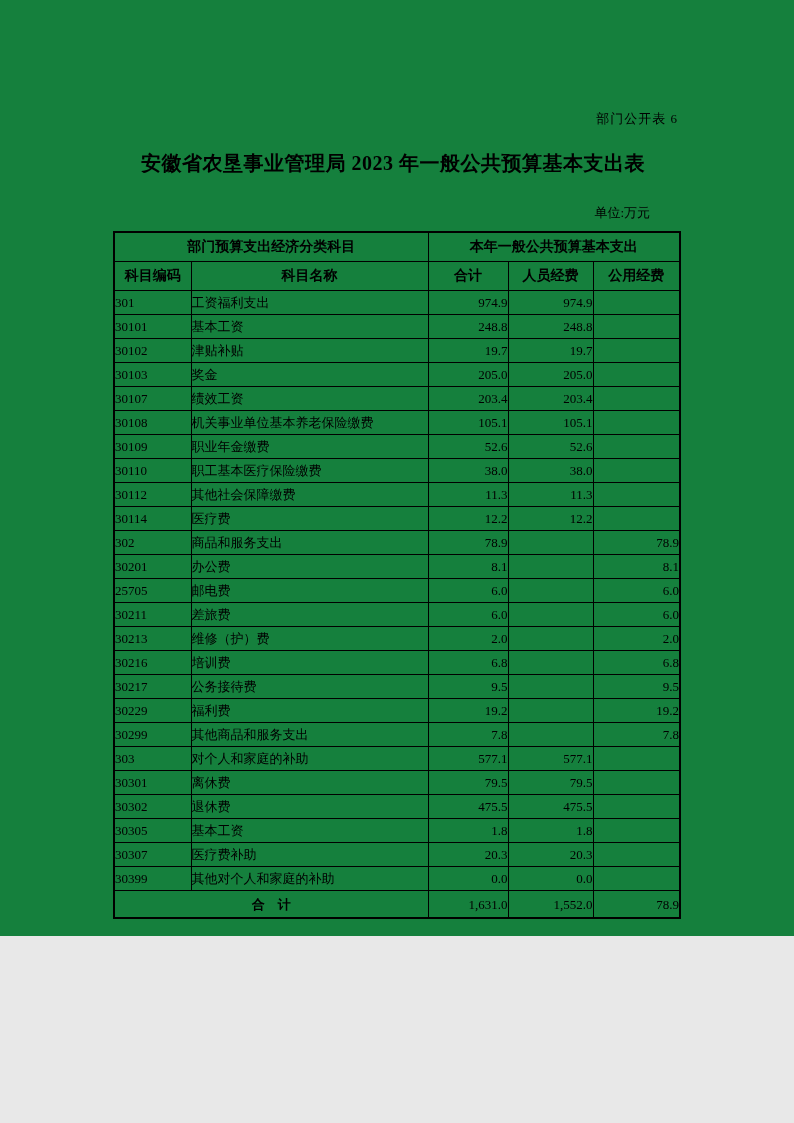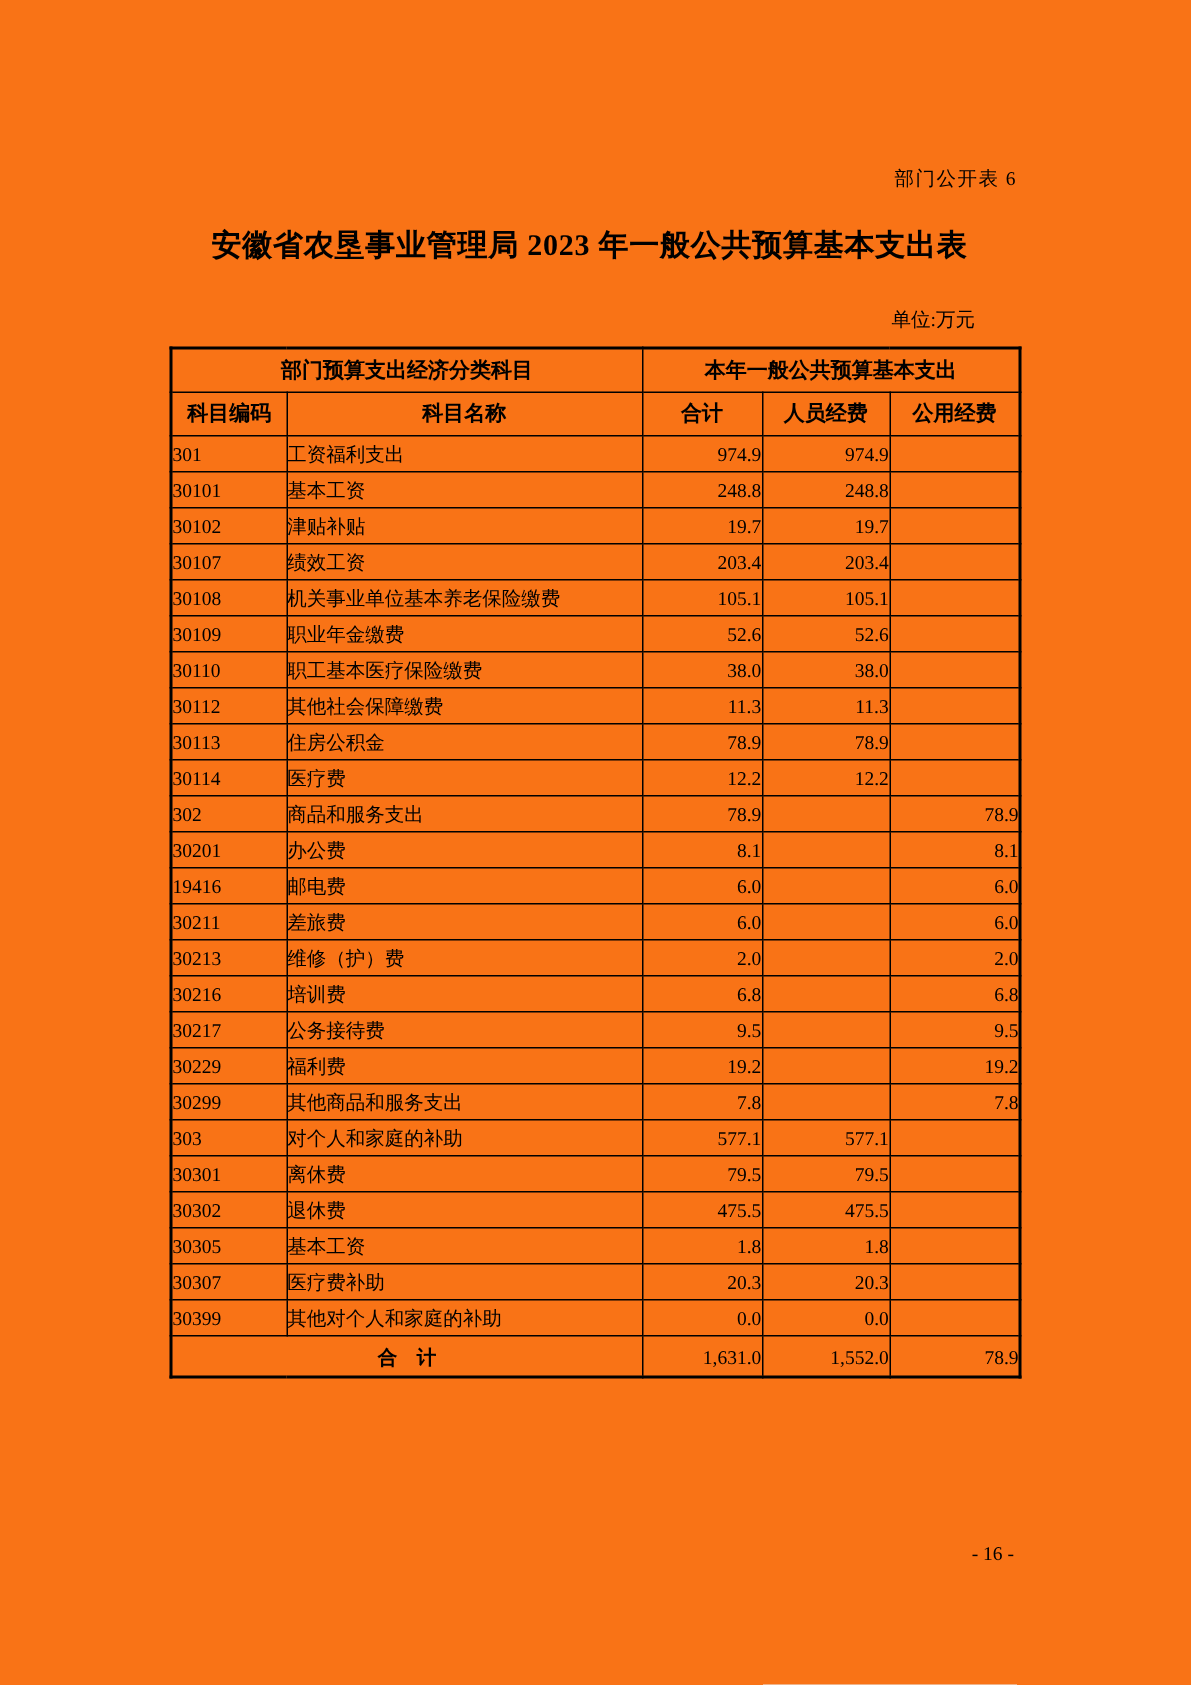--- a/index.html
+++ b/index.html
@@ -1,20 +1,20 @@
 <!DOCTYPE html>
 <html><head>
 <meta charset="utf-8">
 <style>
   html,body{margin:0;padding:0;background:#e8e8e8;}
   .page{
     position:relative;
-    width:794px;height:1123px;
+    width:794px;height:936px;
     margin:0 auto;
-    background:#f97316;
+    background:#15803d;
     font-family:"Liberation Serif","DejaVu Serif",serif;
     color:#000;
     overflow:hidden;
   }
   .doc-label{
     position:absolute;top:110px;right:116px;
     font-size:13px;letter-spacing:1px;
   }
   .doc-title{
     position:absolute;top:150px;left:0;right:8px;
@@ -119,20 +119,27 @@
             <td class="num-cell"></td>
           </tr>
           <tr>
             <td class="code-cell">30102</td>
             <td class="name-cell name-l2">津贴补贴</td>
             <td class="num-cell">19.7</td>
             <td class="num-cell">19.7</td>
             <td class="num-cell"></td>
           </tr>
           <tr>
+            <td class="code-cell">30103</td>
+            <td class="name-cell name-l2">奖金</td>
+            <td class="num-cell">205.0</td>
+            <td class="num-cell">205.0</td>
+            <td class="num-cell"></td>
+          </tr>
+          <tr>
             <td class="code-cell">30107</td>
             <td class="name-cell name-l2">绩效工资</td>
             <td class="num-cell">203.4</td>
             <td class="num-cell">203.4</td>
             <td class="num-cell"></td>
           </tr>
           <tr>
             <td class="code-cell">30108</td>
             <td class="name-cell name-l2">机关事业单位基本养老保险缴费</td>
             <td class="num-cell">105.1</td>
@@ -154,27 +161,20 @@
             <td class="num-cell"></td>
           </tr>
           <tr>
             <td class="code-cell">30112</td>
             <td class="name-cell name-l2">其他社会保障缴费</td>
             <td class="num-cell">11.3</td>
             <td class="num-cell">11.3</td>
             <td class="num-cell"></td>
           </tr>
           <tr>
-            <td class="code-cell">30113</td>
-            <td class="name-cell name-l2">住房公积金</td>
-            <td class="num-cell">78.9</td>
-            <td class="num-cell">78.9</td>
-            <td class="num-cell"></td>
-          </tr>
-          <tr>
             <td class="code-cell">30114</td>
             <td class="name-cell name-l2">医疗费</td>
             <td class="num-cell">12.2</td>
             <td class="num-cell">12.2</td>
             <td class="num-cell"></td>
           </tr>
           <tr>
             <td class="code-cell">302</td>
             <td class="name-cell name-l1">商品和服务支出</td>
             <td class="num-cell">78.9</td>
@@ -182,21 +182,21 @@
             <td class="num-cell">78.9</td>
           </tr>
           <tr>
             <td class="code-cell">30201</td>
             <td class="name-cell name-l2">办公费</td>
             <td class="num-cell">8.1</td>
             <td class="num-cell"></td>
             <td class="num-cell">8.1</td>
           </tr>
           <tr>
-            <td class="code-cell">19416</td>
+            <td class="code-cell">25705</td>
             <td class="name-cell name-l2">邮电费</td>
             <td class="num-cell">6.0</td>
             <td class="num-cell"></td>
             <td class="num-cell">6.0</td>
           </tr>
           <tr>
             <td class="code-cell">30211</td>
             <td class="name-cell name-l2">差旅费</td>
             <td class="num-cell">6.0</td>
             <td class="num-cell"></td>

